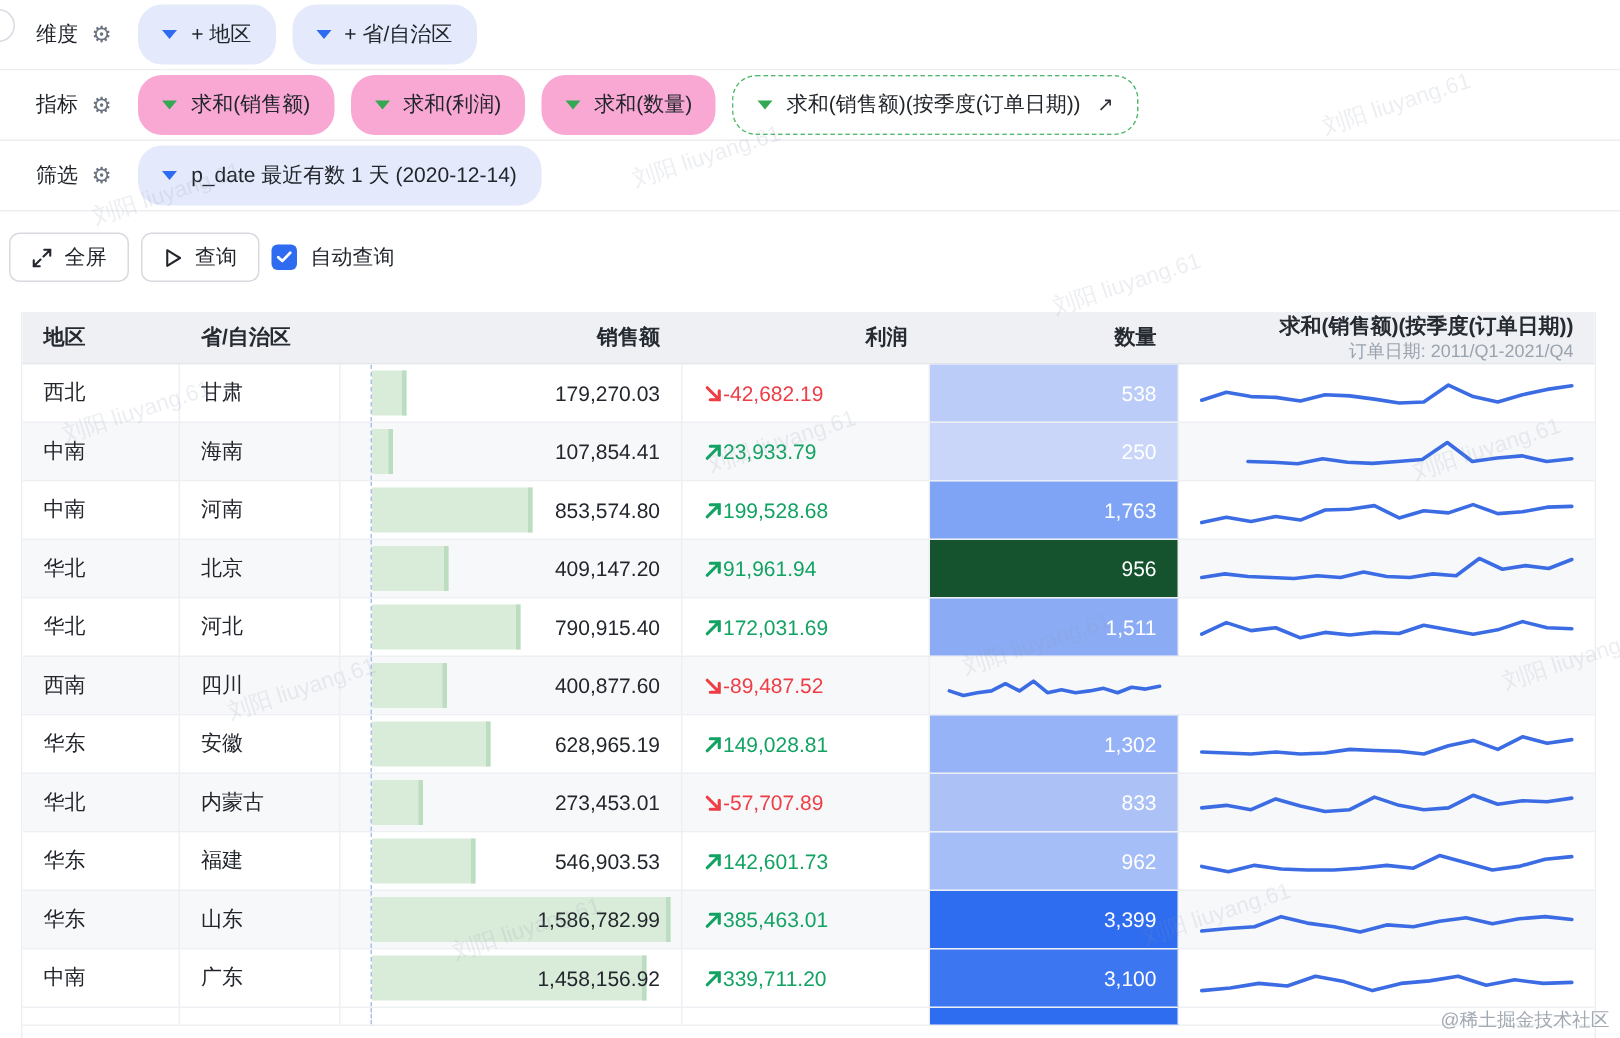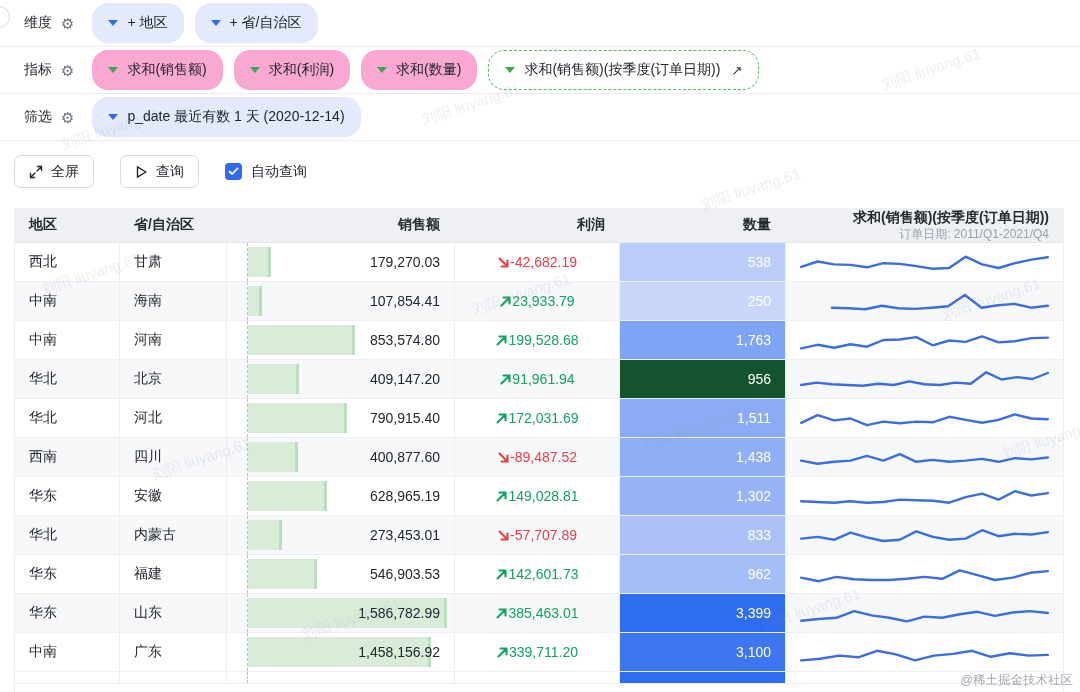--- a/index.html
+++ b/index.html
@@ -15,21 +15,21 @@
   .pills { display:flex; gap:11px; margin-left:18px; }
   .pill { height:40px; border-radius:16px; display:flex; align-items:center; gap:9px; padding:0 16px; font-size:14px; color:#22262c; cursor:pointer; white-space:nowrap; }
   .pill.blue { background:#e4eafb; }
   .pill.green { background:#f9a8d4; }
   .pill.dashed { background:#fff; border:1px dashed #55b96c; }
   .caret { width:0; height:0; border-left:5px solid transparent; border-right:5px solid transparent; border-top:6px solid #2f6bf0; }
   .caret.g { border-top-color:#34a853; }
   .link-arrow { font-size:13px; color:#2a2f36; margin-left:2px; }
   .edge-circle { position:absolute; left:-12px; top:6px; width:22px; height:22px; border-radius:50%; background:#fff; border:1px solid #d7dbe1; }
   
-  .toolbar { display:flex; align-items:center; gap:26px; padding:14px 0 0 14px; }
+  .toolbar { display:flex; align-items:center; gap:8px; padding:14px 0 0 6px; }
   .btn { display:flex; align-items:center; gap:8px; height:33px; padding:0 14px; border:1px solid #d7dade; border-radius:7px; background:#fff; font-size:14px; color:#23272d; cursor:pointer; }
   .btn svg { display:block; }
   .auto-query { display:flex; align-items:center; gap:9px; font-size:14px; color:#23272d; cursor:pointer; }
   .cb { width:17px; height:17px; border-radius:4px; background:#2e6bf0; display:flex; align-items:center; justify-content:center; }
   
   .table { position:absolute; left:14px; top:208px; width:1050px; bottom:0; overflow:hidden;
            border-left:1px solid #edeff2; border-right:1px solid #edeff2; }
   .t-header, .t-row { display:grid; grid-template-columns:105px 107px 228px 165px 166px 277px; }
   .t-header { background:#eef0f4; height:35px; border-bottom:1px solid #e2e5ea; }
   .t-row { height:39px; background:#fff; border-bottom:1px solid #edeff2; }
@@ -39,21 +39,21 @@
   .t-header .c { font-weight:700; color:#262b32; }
   .num { justify-content:flex-end; }
   .hdr-spark { flex-direction:column; align-items:flex-end; justify-content:center; gap:3px; line-height:1.15; }
   .hdr-sub { font-weight:400; font-size:12px; color:#9aa3ae; }
   
   .sales { position:relative; padding:0 14px 0 0; }
   .sales::before { content:""; position:absolute; left:20px; top:0; bottom:0; border-left:1px dashed #a7c1ea; }
   .sbar { position:absolute; left:21px; top:4px; height:30px; background:#d9ecda; border-right:3px solid #bcddc0; }
   .sval { position:relative; margin-left:auto; color:#23272d; }
   
-  .profit { justify-content:center; }
+  .profit { justify-content:flex-start; }
   .pv-up { color:#12a262; } .pv-down { color:#ee3d45; }
   
   .qty { justify-content:flex-end; color:#fff;padding-left:15px; }
   
   .spark { padding:0 10px; }
   .spark svg { width:100%; height:30px; }
   
   .partial { height:12px; }
   
   .wm { position:absolute; font-size:15px; color:rgba(140,152,170,0.17); transform:rotate(-18deg); white-space:nowrap; pointer-events:none; z-index:5; }
@@ -260,21 +260,20 @@
         <div class="c sales">
           <div class="sbar" style="width:50.3px"></div>
           <span class="sval">400,877.60</span>
         </div>
         <div class="c profit">
           <svg width="13" height="13" viewBox="0 0 13 13">
             <path d="M2.5 2.5 L10.5 10.5 M10.5 4.5 V10.5 H4.5" stroke="#ee3d45" stroke-width="2.1" fill="none" stroke-linecap="round"></path>
           </svg>
           <span class="pv-down">-89,487.52</span>
         </div>
-        <div class="c qty" style="background:rgb(143,174,246)">1,438</div>
         <div class="c spark">
           <svg viewBox="0 0 100 30" preserveAspectRatio="none">
             <polyline points="2.0,18.6 8.4,21.7 14.8,19.8 21.2,18.6 27.6,13.8 34.0,18.6 40.4,12.1 46.8,19.8 53.2,17.9 59.6,19.8 66.0,18.6 72.4,16.9 78.8,19.8 85.2,16.2 91.6,17.4 98.0,15.5" fill="none" stroke="#3b6ce4" stroke-width="2.4" stroke-linejoin="round" stroke-linecap="round" vector-effect="non-scaling-stroke"></polyline>
           </svg>
         </div>
       </div>
       <div class="t-row">
         <div class="c">华东</div>
         <div class="c">安徽</div>
         <div class="c sales">

